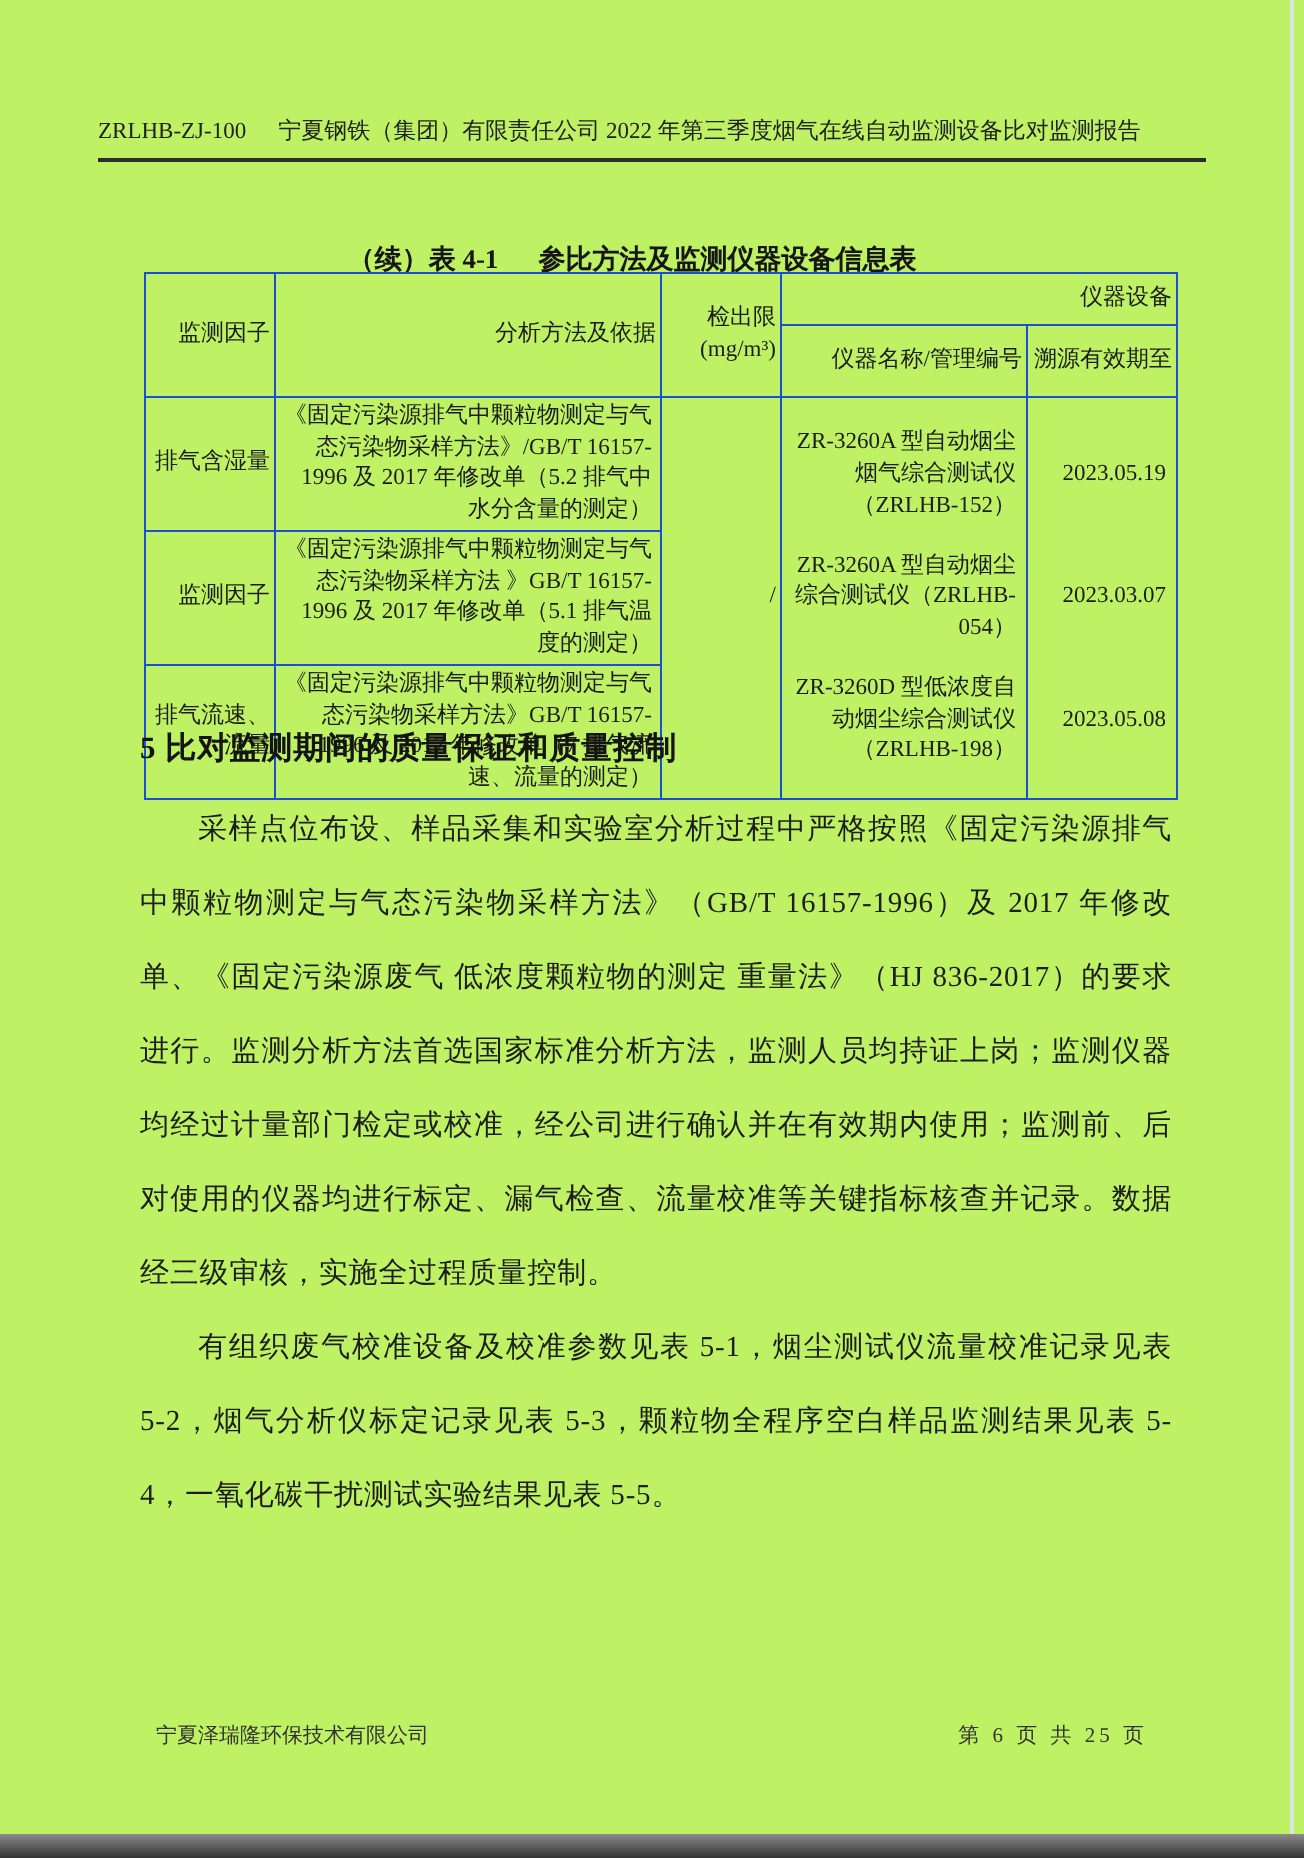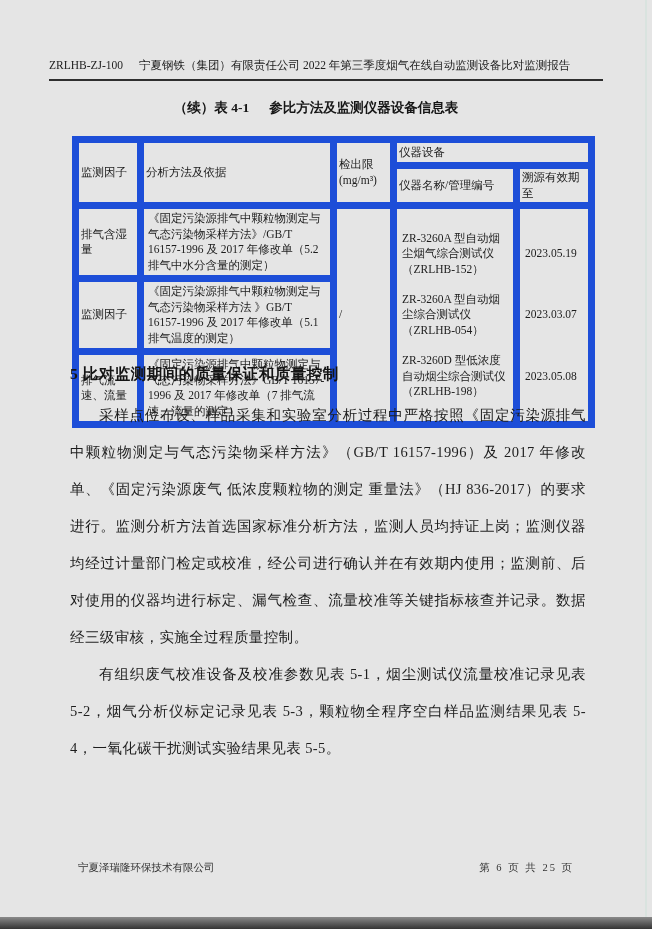--- a/index.html
+++ b/index.html
@@ -2,21 +2,21 @@
 <html><head>
 <meta charset="utf-8">
 <style>
   * { box-sizing: border-box; margin: 0; padding: 0; }
   html,body { width: 652px; }
   body { font-family: "Liberation Serif", "DejaVu Serif", serif; color: #1f1f1f; }
   .page {
     position: relative;
     width: 652px;
     height: 929px;
-    background: #e5e5e5;
+    background: #bef264;
     overflow: hidden;
   }
   
   .scan-edge-right {
     position: absolute; top: 0; right: 5px; width: 2px; height: 920px;
     background: #d9e3df;
   }
   .scan-edge-bottom {
     position: absolute; bottom: 0; left: 0; width: 652px; height: 12px;
     background: linear-gradient(#8a8a8a, #343434);
@@ -26,38 +26,38 @@
     position: absolute; top: 58px; left: 49px; width: 554px;
     border-bottom: 2px solid #2e2e2e;
     padding-bottom: 6px;
     font-size: 11.5px;
     display: flex; gap: 16px; align-items: baseline;
     white-space: nowrap;
     color: #222;
   }
   
   .table-caption {
-    position: absolute; top: 99px; left: 0; width: 632px;
+    position: absolute; top: 121px; left: 0; width: 632px;
     text-align: center; font-weight: bold; font-size: 13.5px;
     color: #161616;
   }
   .table-caption .cap-prefix { margin-right: 20px; }
   
   table.ref-table {
     position: absolute; top: 136px; left: 72px;
     width: 516px;
     border-collapse: collapse;
     table-layout: fixed;
     font-size: 11.5px;
     color: #1c1c1c;
   }
   .ref-table th, .ref-table td {
-    border: 7px solid #1d4ed8;
+    border: 1px solid #1d4ed8;
     font-weight: normal;
-    text-align: left;
+    text-align: right;
     vertical-align: middle;
     padding: 1px 2px;
     line-height: 1.35;
   }
   .ref-table thead tr.group-row { height: 26px; }
   .ref-table thead tr.sub-row { height: 36px; }
   .ref-table tbody tr.r1 { height: 57px; }
   .ref-table tbody tr.r2 { height: 56px; }
   .ref-table tbody tr.r3 { height: 63px; }
   .ref-table td.method-cell { padding: 2px 4px; margin-left: 16px; }

